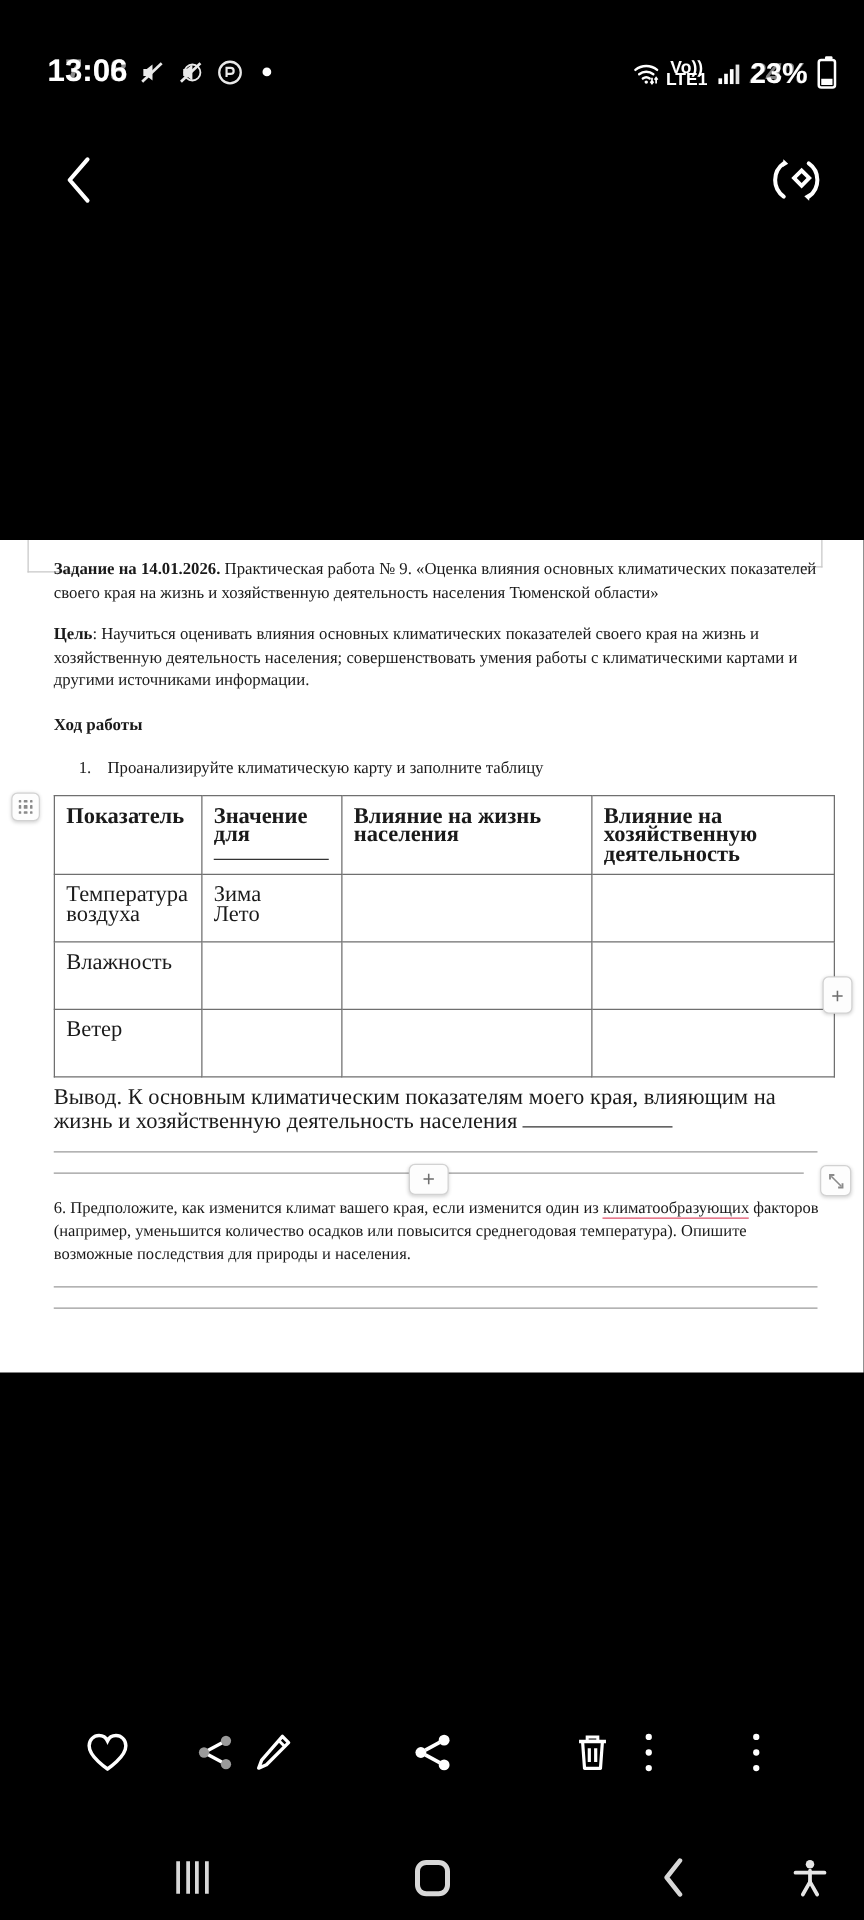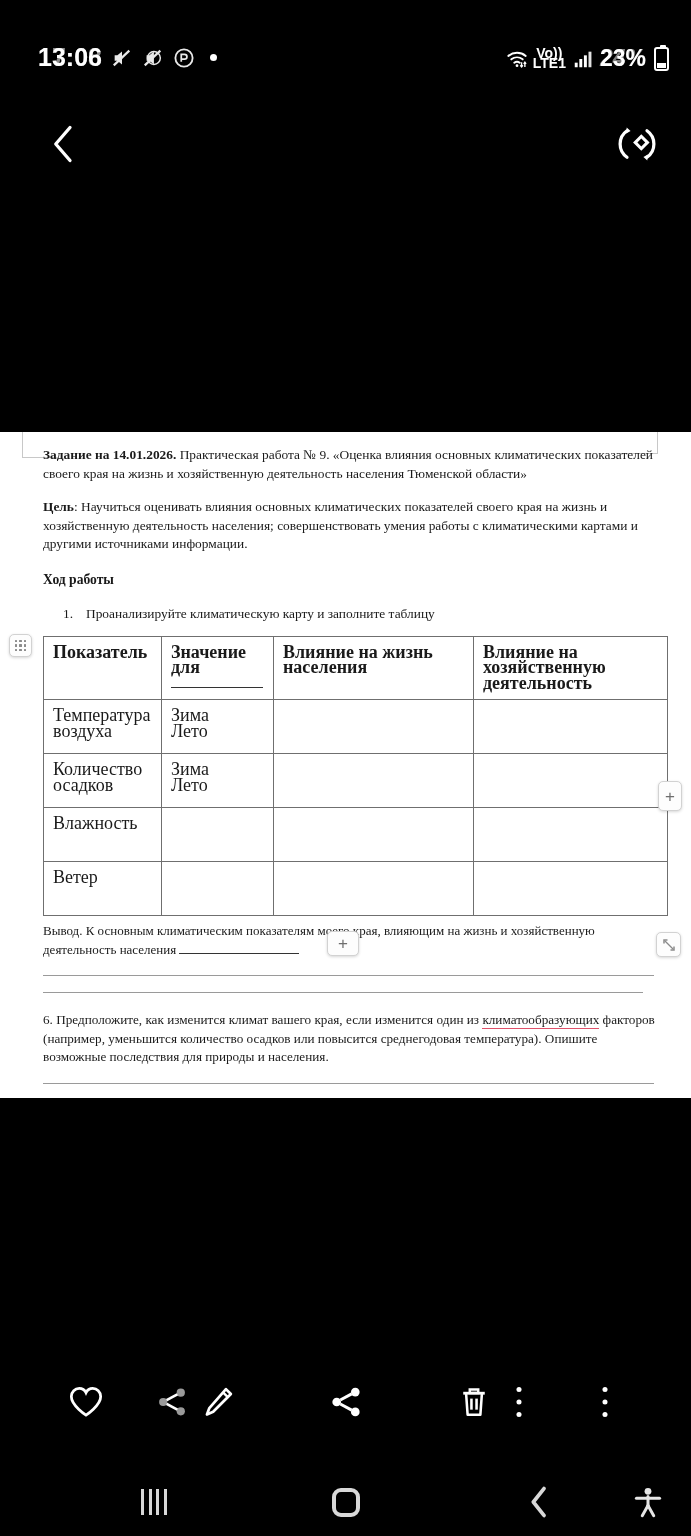--- a/index.html
+++ b/index.html
@@ -223,21 +223,21 @@
     display: block;
     width: 92px;
     border-bottom: 1.2px solid #333;
     margin-top: 11px;
     height: 1px;
   }
   .cell-l2 { display: block; }
 
   
   .p-concl {
-    font-size: 13px;
+    font-size: 18px;
     line-height: 18.5px;
     margin-top: 6px;
   }
   .inline-blank {
     display: inline-block;
     width: 120px;
     border-bottom: 1.4px solid #333;
     height: 12px;
     vertical-align: baseline;
   }
@@ -482,29 +482,20 @@
         <tr>
           <td>Температура воздуха</td>
           <td>
             <span class="cell-l2">Зима</span>
             <span class="cell-l2">Лето</span>
           </td>
           <td></td>
           <td></td>
         </tr>
         <tr>
-          <td>Количество осадков</td>
-          <td>
-            <span class="cell-l2">Зима</span>
-            <span class="cell-l2">Лето</span>
-          </td>
-          <td></td>
-          <td></td>
-        </tr>
-        <tr>
           <td>Влажность</td>
           <td></td>
           <td></td>
           <td></td>
         </tr>
         <tr>
           <td>Ветер</td>
           <td></td>
           <td></td>
           <td></td>

